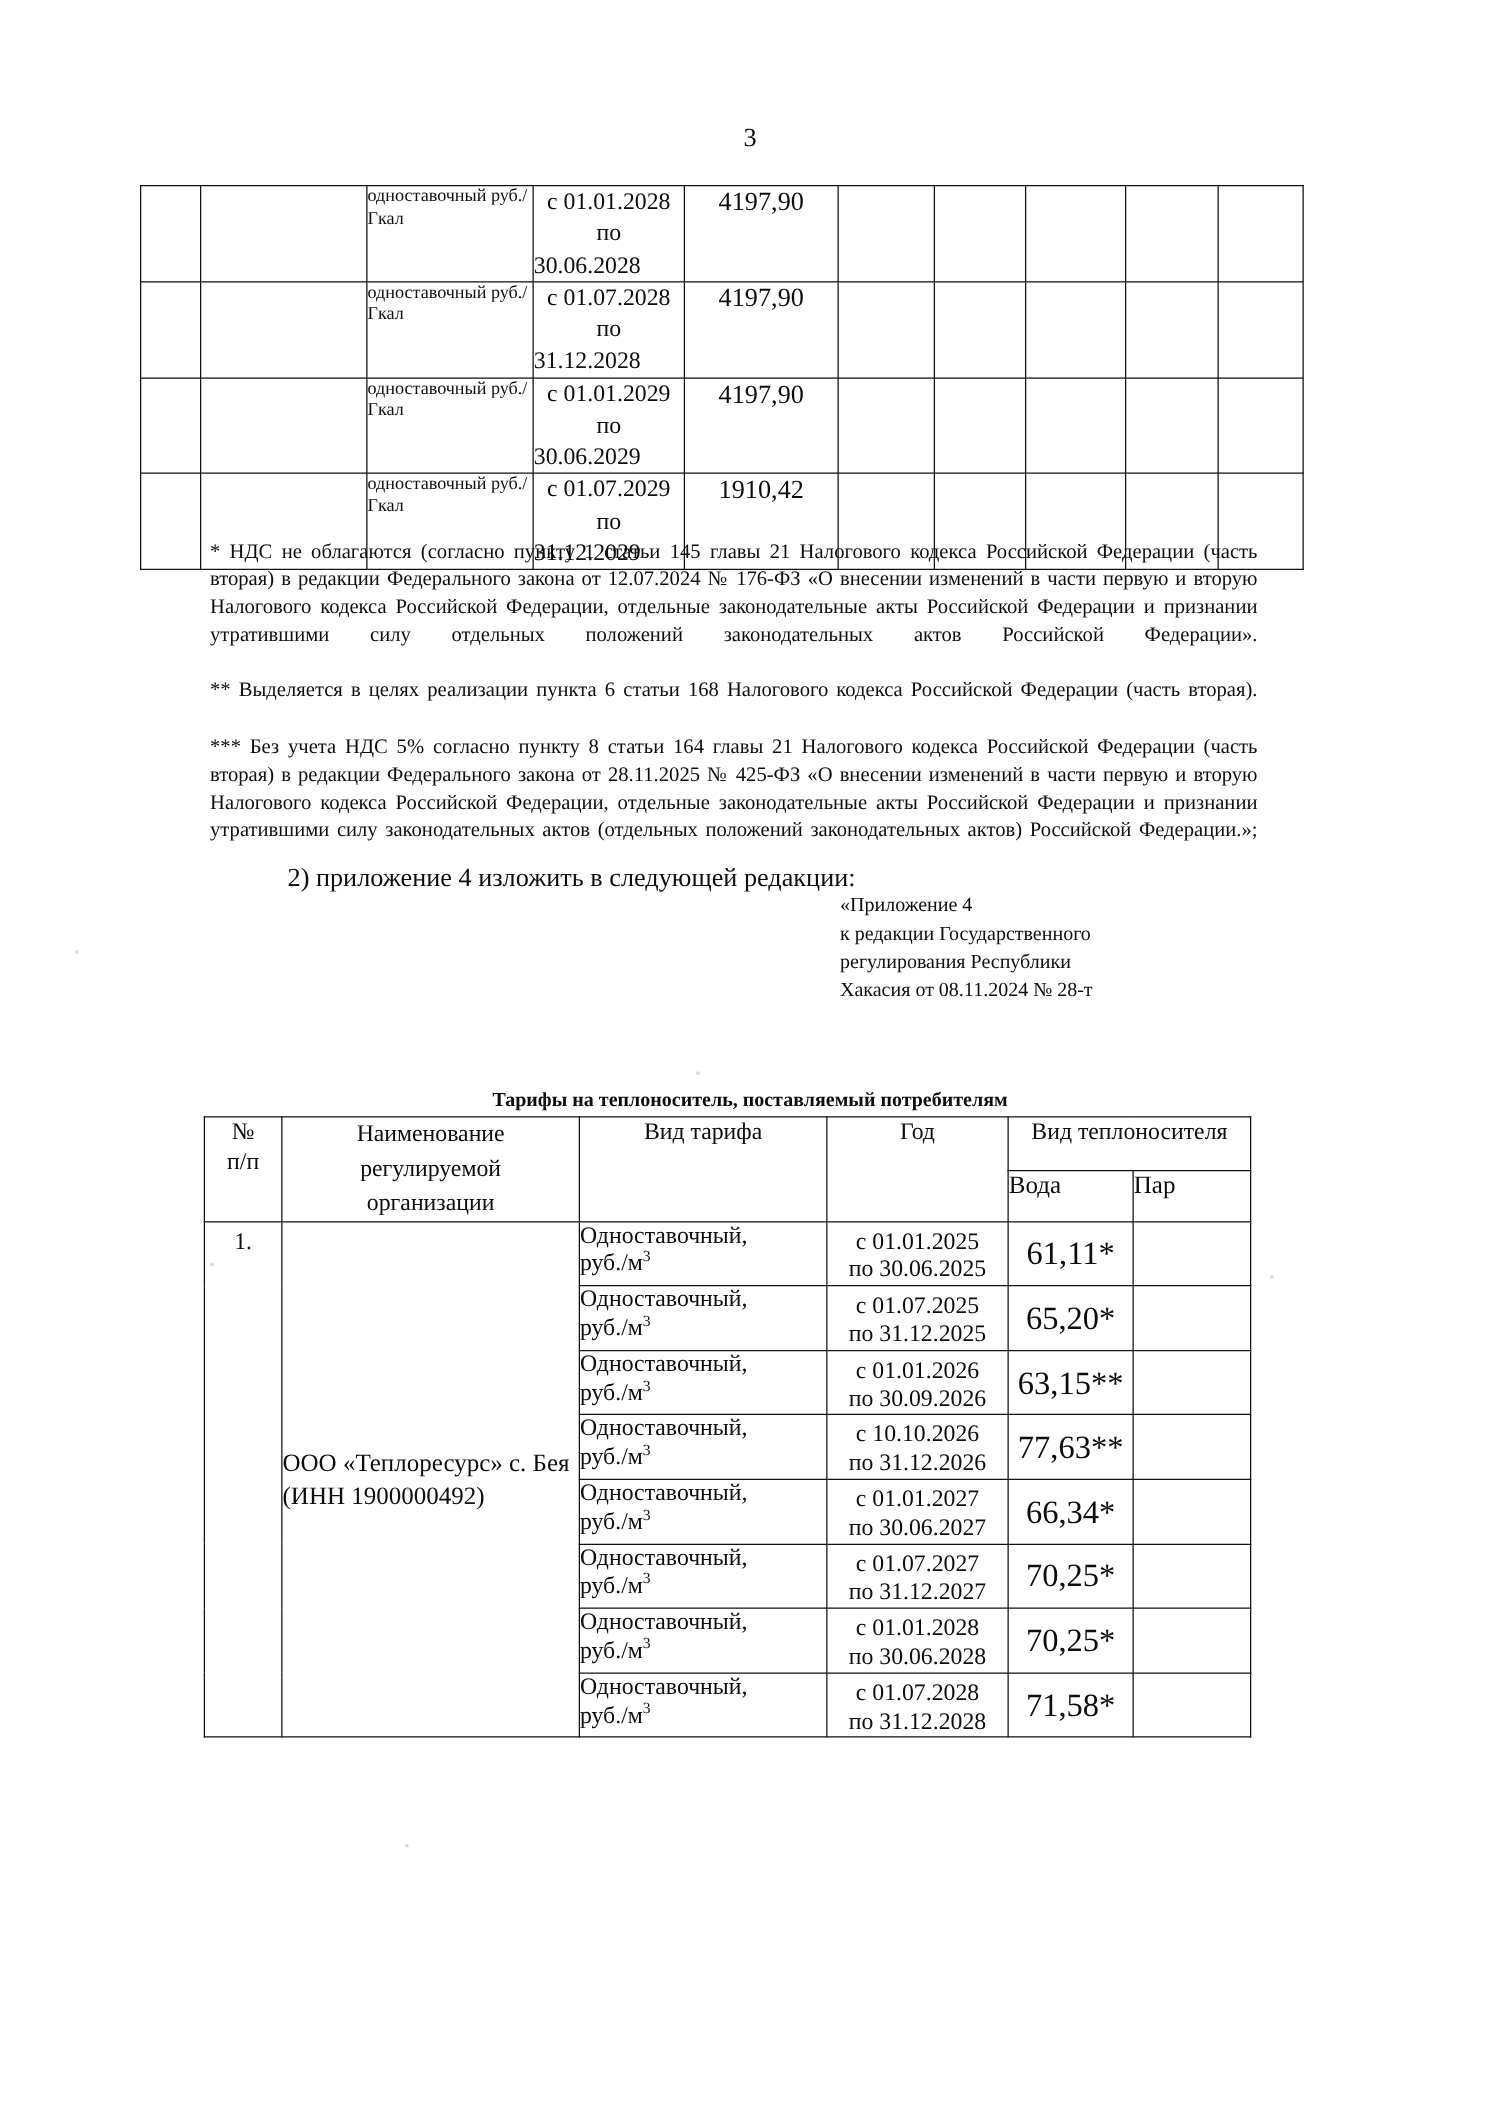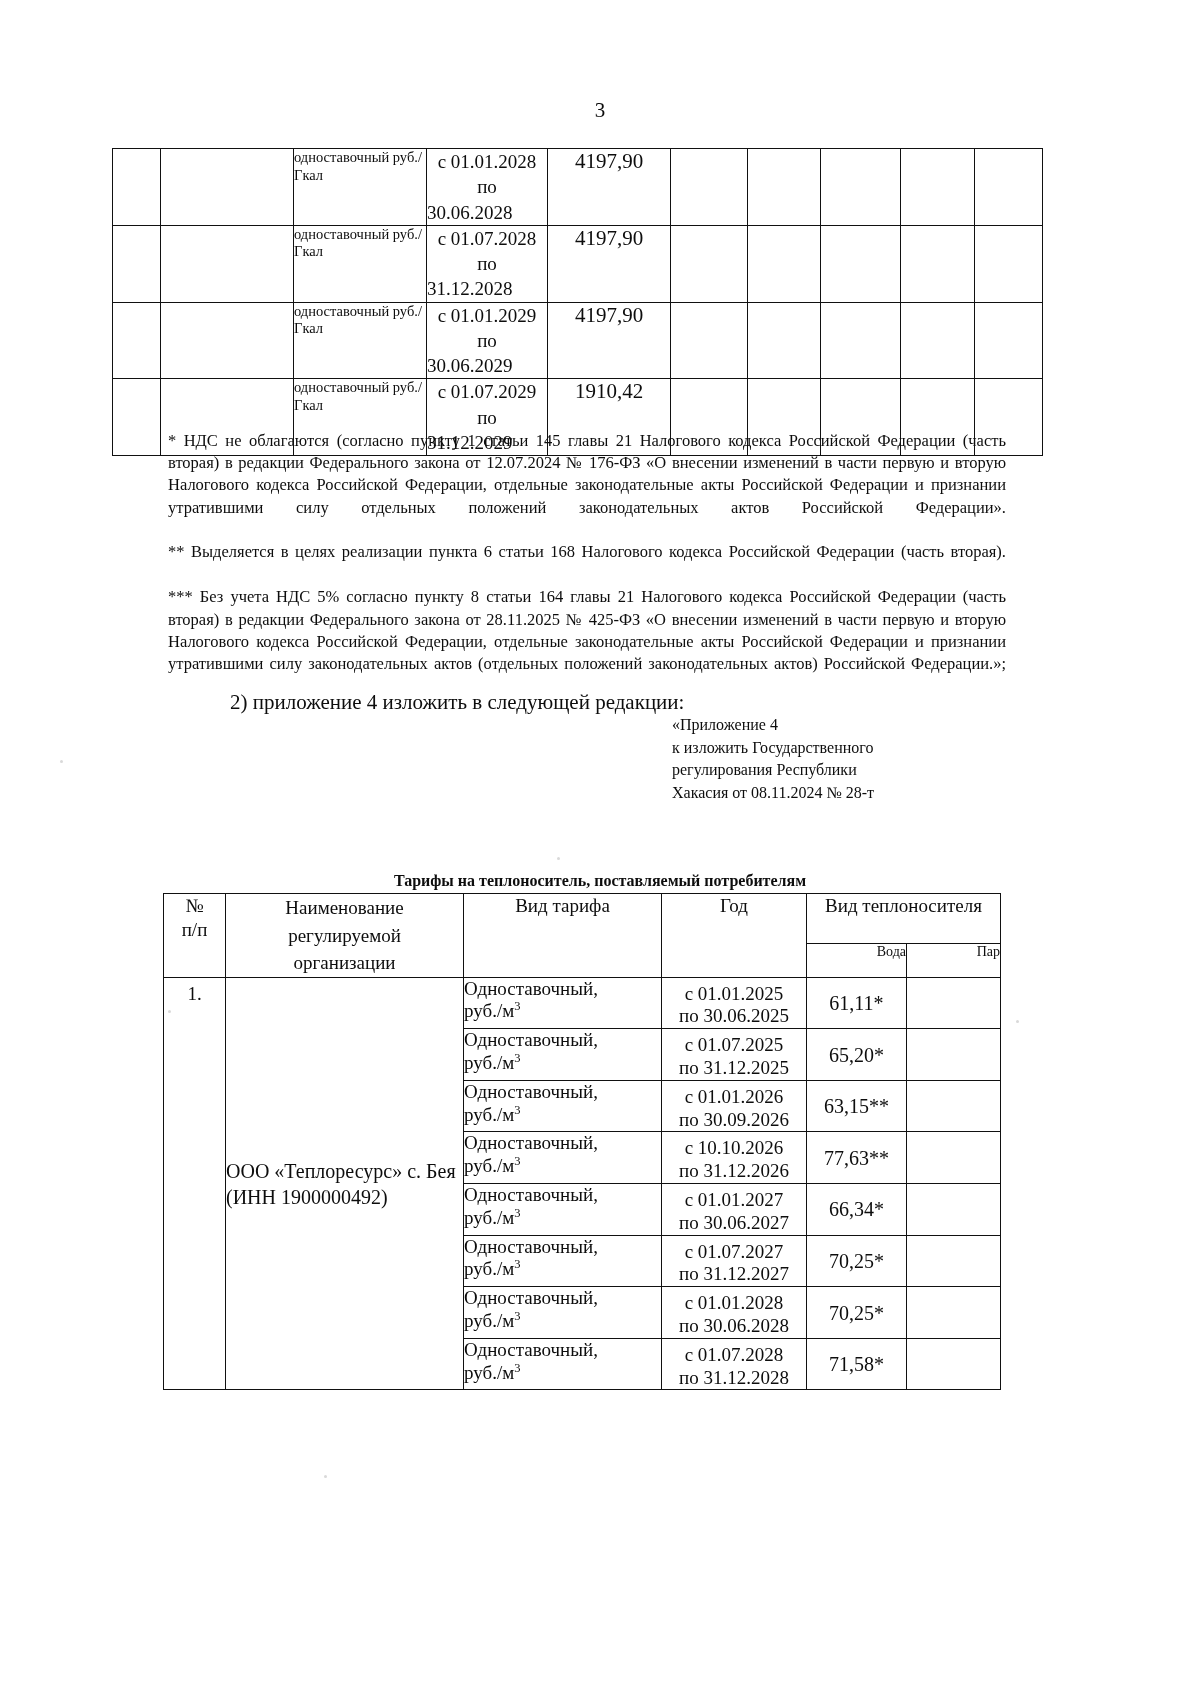--- a/index.html
+++ b/index.html
@@ -153,22 +153,22 @@
 
   .bt-head td {
     text-align: center;
     font-size: 19px;
     line-height: 1.28;
     padding: 5px 4px;
     vertical-align: top;
   }
   .bt-head .hdr-multiline { line-height: 1.45; }
   .bt-sub td {
-    text-align: right;
-    font-size: 14px;
+    text-align: left;
+    font-size: 20px;
     padding: 6px 4px 8px 4px;
     vertical-align: middle;
   }
   .bt-body td {
     font-size: 19px;
     line-height: 1.2;
     padding: 3px 5px 4px 7px;
     vertical-align: top;
   }
   .bt-body td.num {
@@ -186,21 +186,21 @@
     text-align: left;
   }
   .bt-body td.period {
     text-align: center;
     padding-top: 5px;
   }
   .bt-body td.period span { display: block; }
   .bt-body td.value {
     text-align: center;
     vertical-align: middle;
-    font-size: 20px;
+    font-size: 26px;
   }
   sup { font-size: 0.66em; vertical-align: super; line-height: 0; }
 
   
   .speck {
     position: absolute;
     background: #b9b9b9;
     border-radius: 50%;
     opacity: .55;
   }
@@ -303,21 +303,21 @@
   <div class="notes">
     <p class="note-justify">* НДС не облагаются (согласно пункту 1 статьи 145 главы 21 Налогового кодекса Российской Федерации (часть вторая) в редакции Федерального закона от 12.07.2024 № 176-ФЗ «О внесении изменений в части первую и вторую Налогового кодекса Российской Федерации, отдельные законодательные акты Российской Федерации и признании утратившими силу отдельных положений законодательных актов Российской Федерации».</p>
     <p class="note-justify">** Выделяется в целях реализации пункта 6 статьи 168 Налогового кодекса Российской Федерации (часть вторая).</p>
     <p class="note-justify">*** Без учета НДС 5% согласно пункту 8 статьи 164 главы 21 Налогового кодекса Российской Федерации (часть вторая) в редакции Федерального закона от 28.11.2025 № 425-ФЗ «О внесении изменений в части первую и вторую Налогового кодекса Российской Федерации, отдельные законодательные акты Российской Федерации и признании утратившими силу законодательных актов (отдельных положений законодательных актов) Российской Федерации.»;</p>
   </div>
 
   <div class="para-2">2) приложение 4 изложить в следующей редакции:</div>
 
   <div class="appendix-ref">
     <div>«Приложение 4</div>
-    <div>к изложить Государственного</div>
+    <div>к редакции Государственного</div>
     <div>регулирования Республики</div>
     <div>Хакасия от 08.11.2024 № 28-т</div>
   </div>
 
   <div class="table-title">Тарифы на теплоноситель, поставляемый потребителям</div>
 
   <div class="bottom-table-wrap">
     <table class="doc">
       <colgroup>
         <col class="bt-c1">

